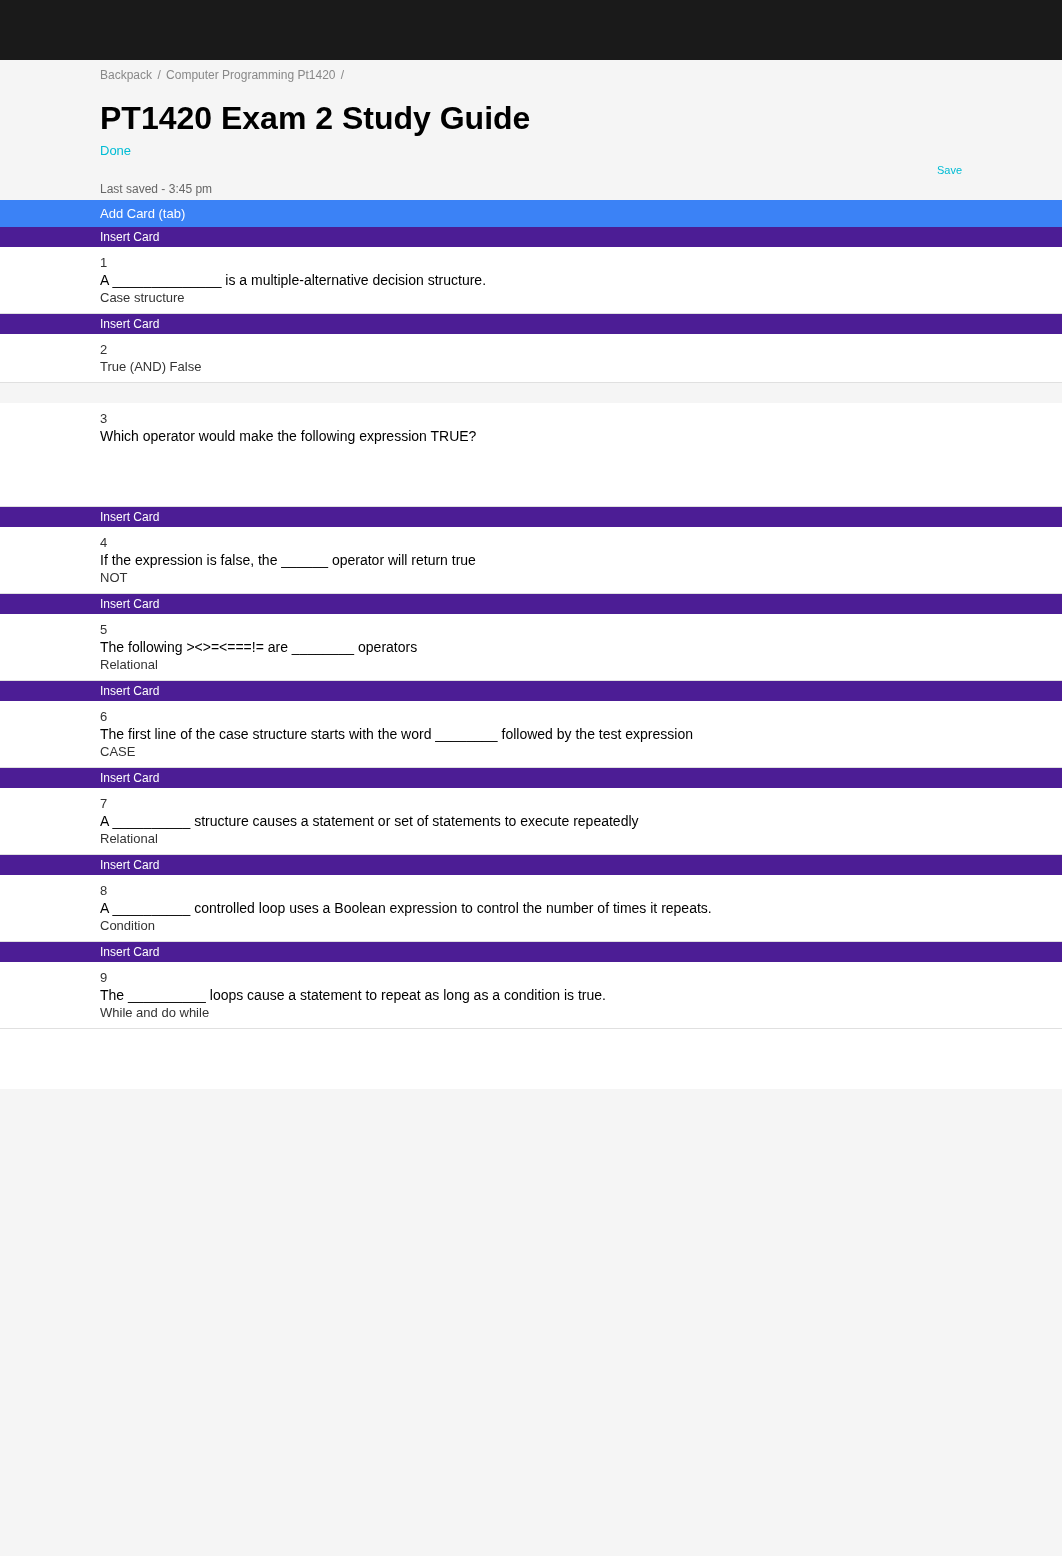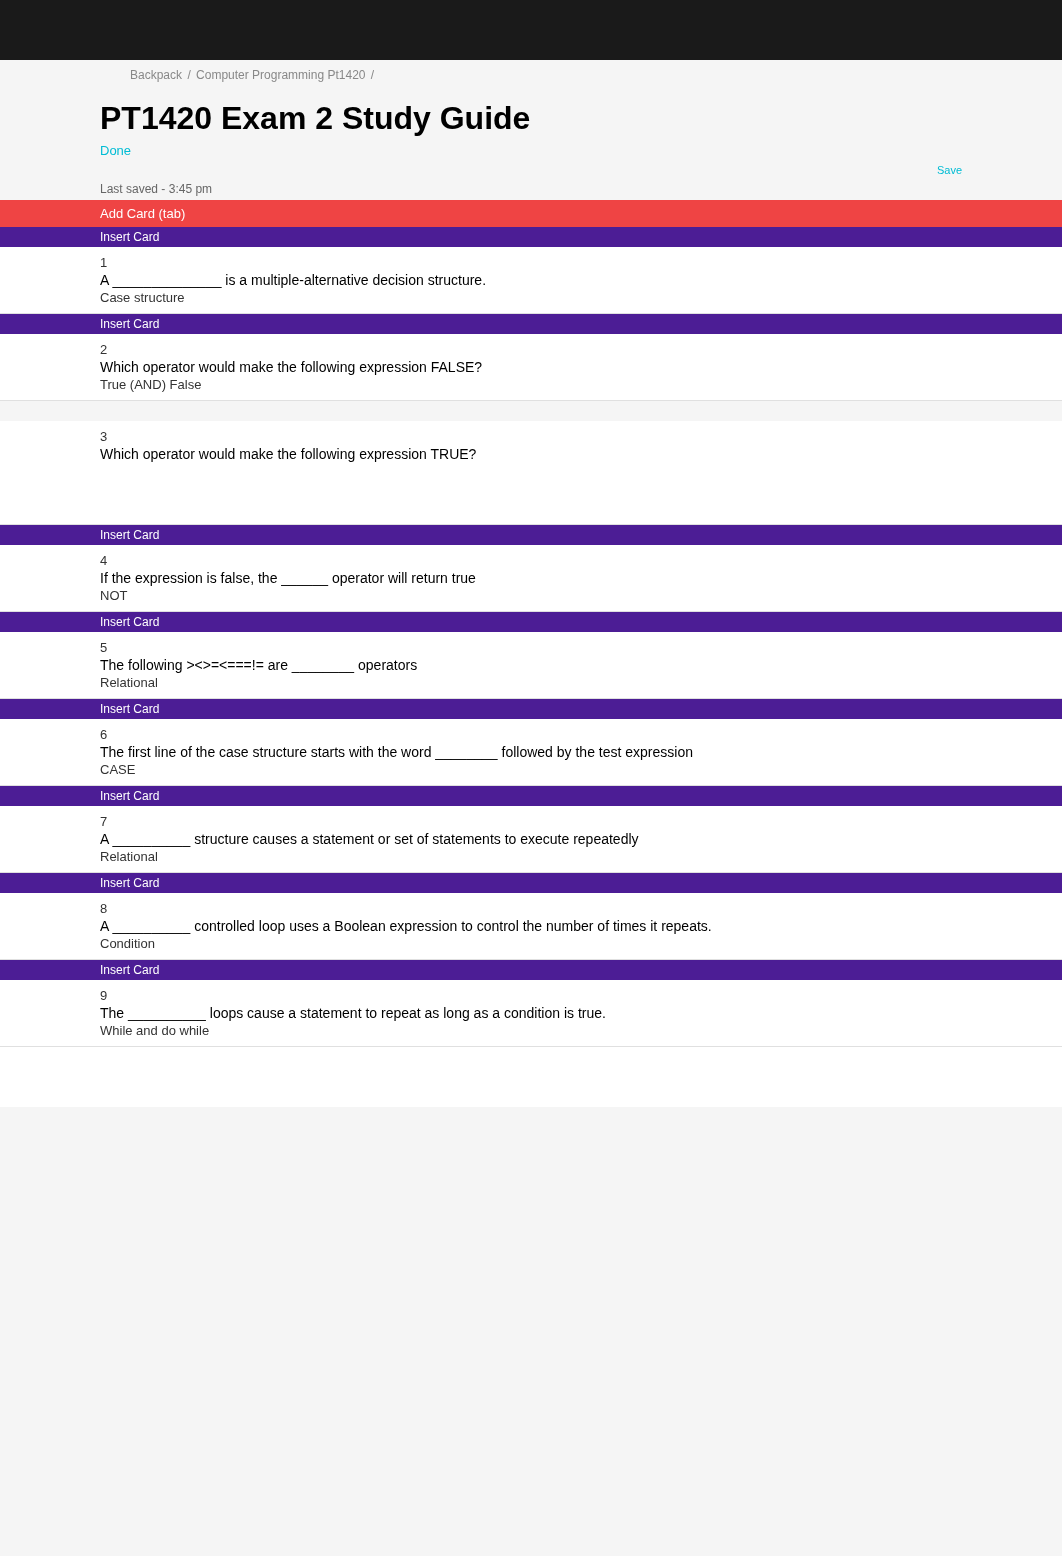--- a/index.html
+++ b/index.html
@@ -15,21 +15,20 @@
     .top-bar {
       background: #1a1a1a;
       height: 60px;
       width: 100%;
     }
 
     .breadcrumb-area {
       padding: 8px 100px;
       font-size: 12px;
       color: #888;
-      margin-left: 30px;
     }
 
     .breadcrumb-area span {
       color: #888;
     }
 
     .breadcrumb-area .sep {
       margin: 0 2px;
     }
 
@@ -62,21 +61,21 @@
       border: none;
     }
 
     .last-saved {
       font-size: 12px;
       color: #666;
       padding: 2px 100px 4px 100px;
     }
 
     .add-card-tab {
-      background: #ef4444;
+      background: #3b82f6;
       color: white;
       padding: 6px 100px;
       font-size: 13px;
       cursor: pointer;
     }
 
     .insert-card-bar {
       background: #4c1d95;
       color: white;
       font-size: 12px;
@@ -145,21 +144,20 @@
 <div class="insert-card-bar">Insert Card</div>
 <div class="card-block">
   <div class="card-number">1</div>
   <div class="card-question">A ______________ is a multiple-alternative decision structure.</div>
   <div class="card-answer">Case structure</div>
 </div>
 
 <div class="insert-card-bar">Insert Card</div>
 <div class="card-block">
   <div class="card-number">2</div>
-  <div class="card-question">Which operator would make the following expression FALSE?</div>
   <div class="card-answer">True (AND) False</div>
 </div>
 
 <div class="spacer"></div>
 
 <div class="card-block-plain">
   <div class="card-number">3</div>
   <div class="card-question">Which operator would make the following expression TRUE?</div>
 </div>
 

